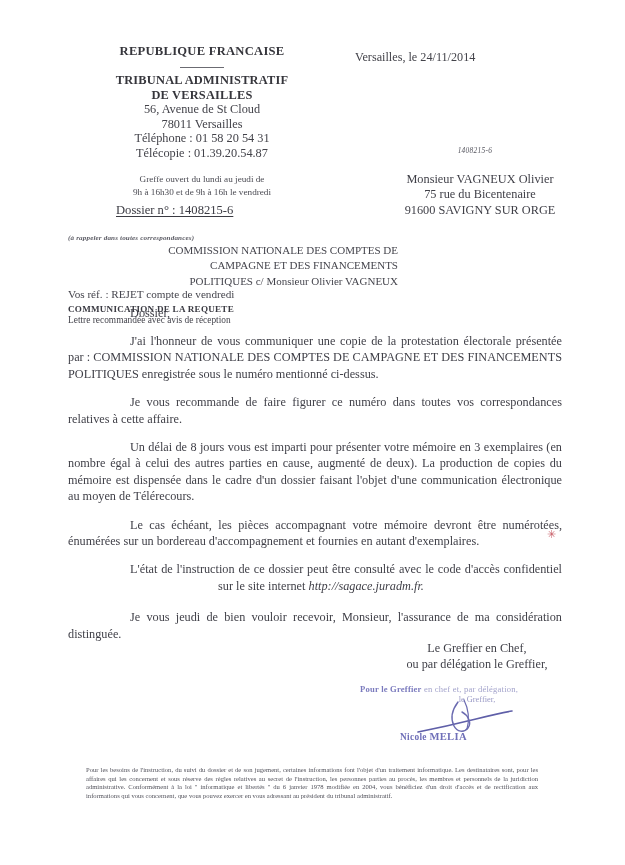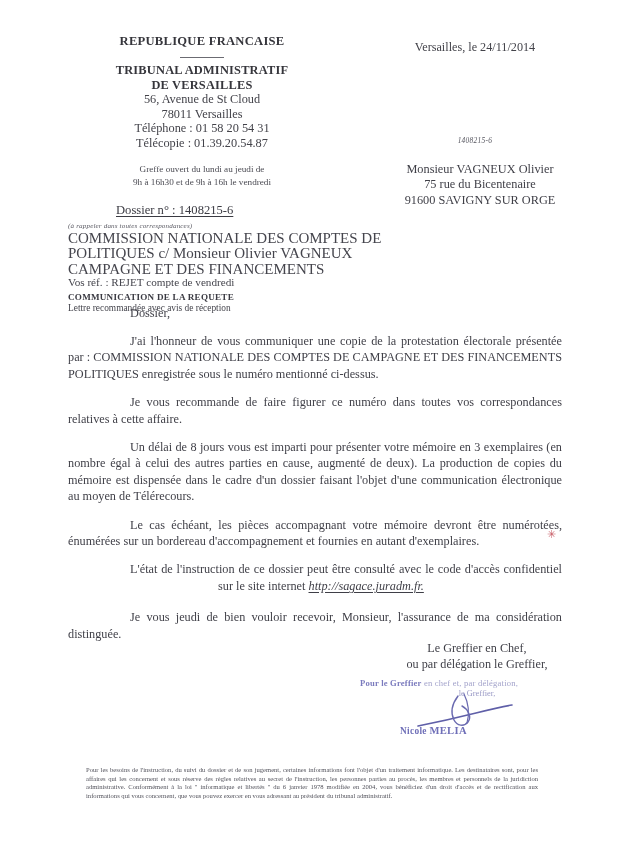--- a/index.html
+++ b/index.html
@@ -14,21 +14,21 @@
     background: #ffffff;
     font-family: "Liberation Serif", "DejaVu Serif", serif;
     color: #3c3c42;
     overflow: hidden;
     box-sizing: border-box;
   }
 
   
   .header {
     position: absolute;
-    top: 34px;
+    top: 44px;
     left: 0;
     width: 539px;
     height: 175px;
   }
   .letterhead {
     position: absolute;
     left: 52px;
     top: 0;
     width: 300px;
     text-align: center;
@@ -62,21 +62,20 @@
     font-size: 9.2px;
     line-height: 12.2px;
     color: #4c4c54;
   }
 
   .date-line {
     position: absolute;
     left: 355px;
     top: 6px;
     width: 240px;
-    text-align: center;
     font-size: 12.2px;
     color: #43434a;
   }
   .ref-small {
     position: absolute;
     left: 355px;
     top: 102px;
     width: 240px;
     text-align: center;
     font-style: italic;
@@ -107,27 +106,29 @@
     text-decoration: underline;
     text-underline-offset: 2px;
     color: #3a3a42;
     margin-left: 48px;
   }
   .dossier-note {
     font-style: italic;
     font-size: 7.1px;
     letter-spacing: .15px;
     color: #5a5a63;
-    margin-top: 4px;
+    margin-top: 16px;
+    font-weight: bold;
   }
   .dossier-party {
-    font-size: 15px;
+    font-size: 11px;
     line-height: 13.4px;
     margin-top: 2px;
     color: #45454d;
+    text-align: right;
   }
   .dossier-ref {
     font-size: 11.2px;
     line-height: 13.4px;
     color: #45454d;
   }
   .comm-req {
     font-size: 9.1px;
     font-weight: bold;
     font-variant: small-caps;
@@ -161,21 +162,20 @@
     margin: 12px 0 0 0;
     color: #3f3f47;
   }
   p.para.tight { margin-top: 15px; }
   .gap-code {
     display: inline-block;
     width: 150px;
   }
   .url {
     font-style: italic;
-    text-decoration: underline;
     text-underline-offset: 2px;
     color: #3f3f47;
   }
   .red-mark {
     position: absolute;
     left: 479px;
     top: 222px;
     font-size: 11px;
     color: #c9616a;
   }
@@ -188,21 +188,21 @@
     width: 250px;
     text-align: center;
   }
   .sig-line {
     font-size: 12.2px;
     line-height: 15.6px;
     color: #3f3f47;
   }
   .stamp {
     position: relative;
-    margin-top: 6px;
+    margin-top: 12px;
     height: 72px;
   }
   .stamp-l1 {
     font-size: 8.6px;
     font-weight: bold;
     color: #6f6fb8;
     letter-spacing: .2px;
     white-space: nowrap;
     text-align: left;
     margin-left: 8px;
@@ -274,22 +274,22 @@
       <div>Monsieur VAGNEUX Olivier</div>
       <div>75 rue du Bicentenaire</div>
       <div>91600 SAVIGNY SUR ORGE</div>
     </div>
   </div>
 
   <div class="dossier">
     <div class="dossier-no">Dossier n° : 1408215-6</div>
     <div class="dossier-note">(à rappeler dans toutes correspondances)</div>
     <div class="dossier-party">COMMISSION NATIONALE DES COMPTES DE</div>
+    <div class="dossier-party">CAMPAGNE ET DES FINANCEMENTS</div>
     <div class="dossier-party">POLITIQUES c/ Monsieur Olivier VAGNEUX</div>
-    <div class="dossier-party">CAMPAGNE ET DES FINANCEMENTS</div>
     <div class="dossier-ref">Vos réf. : REJET compte de vendredi</div>
     <div class="comm-req">COMMUNICATION DE LA REQUETE</div>
     <div class="lettre-rec">Lettre recommandée avec avis de réception</div>
   </div>
 
   <div class="body">
     <div class="salutation">Dossier,</div>
 
     <p class="para">J'ai l'honneur de vous communiquer une copie de la protestation électorale présentée par : COMMISSION NATIONALE DES COMPTES DE CAMPAGNE ET DES FINANCEMENTS POLITIQUES enregistrée sous le numéro mentionné ci-dessus.</p>
     <p class="para">Je vous recommande de faire figurer ce numéro dans toutes vos correspondances relatives à cette affaire.</p>

